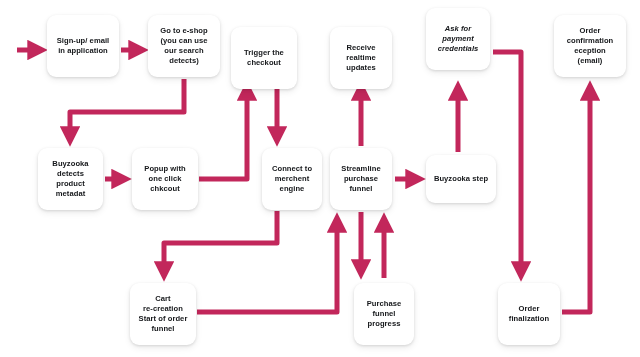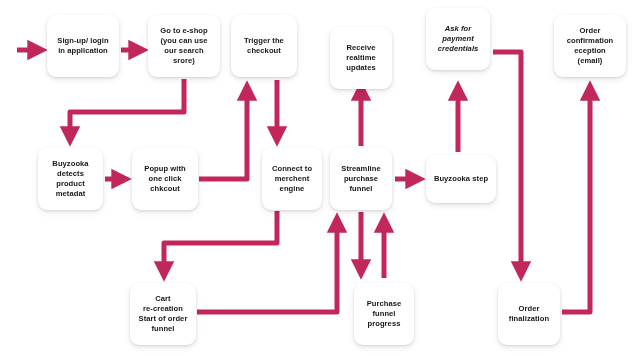--- a/index.html
+++ b/index.html
@@ -84,32 +84,32 @@
 
       <path d="M 458 152 L 458 88" marker-end="url(#ah)"></path>
 
       <path d="M 493 52 L 521 52 L 521 274" marker-end="url(#ah)"></path>
 
       <path d="M 562 312 L 590 312 L 590 88" marker-end="url(#ah)"></path>
     </g>
   </svg>
 
   <div class="node" style="left:47px;top:15px;width:72px;height:62px;">
-    <span class="node-label">Sign-up/ login
+    <span class="node-label">Sign-up/ email
 in application</span>
   </div>
 
   <div class="node" style="left:148px;top:15px;width:72px;height:62px;">
     <span class="node-label">Go to e-shop
 (you can use
 our search
-srore)</span>
+detects)</span>
   </div>
 
-  <div class="node" style="left:231px;top:15px;width:66px;height:62px;">
+  <div class="node" style="left:231px;top:27px;width:66px;height:62px;">
     <span class="node-label">Trigger the
 checkout</span>
   </div>
 
   <div class="node" style="left:330px;top:27px;width:62px;height:62px;">
     <span class="node-label">Receive
 realtime
 updates</span>
   </div>
 

